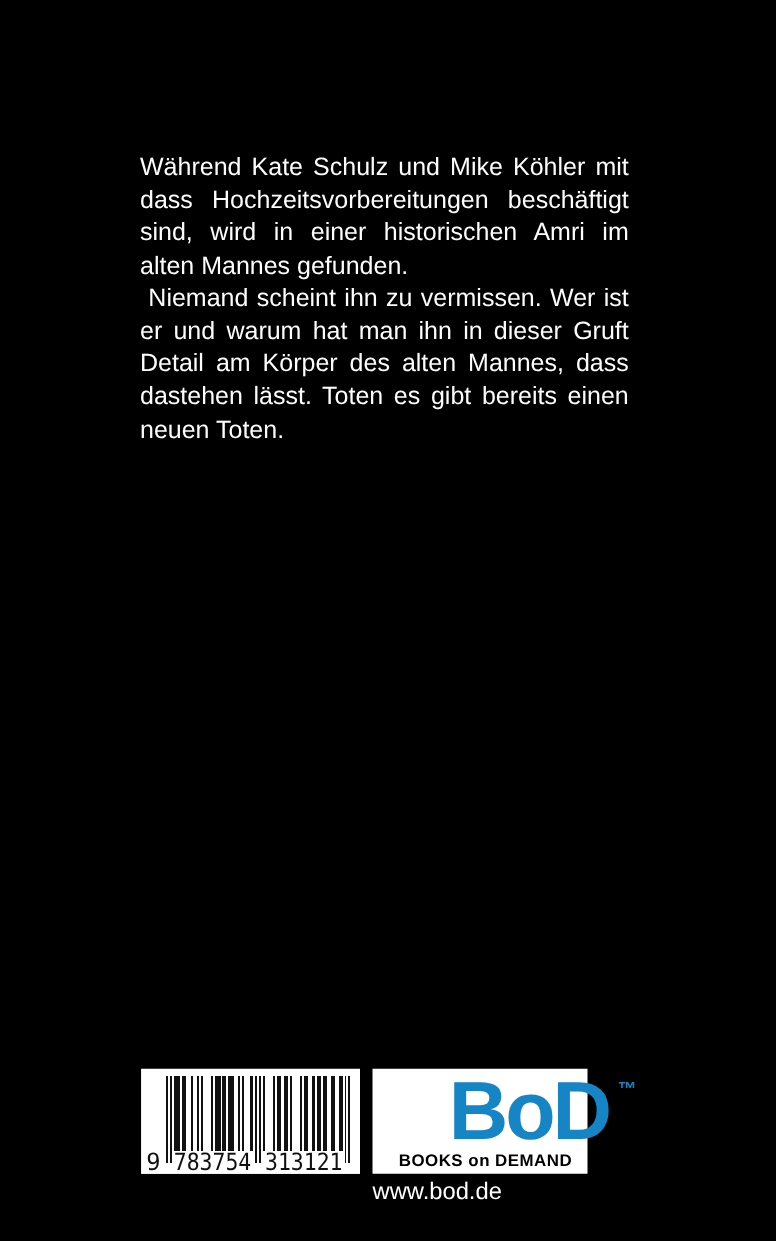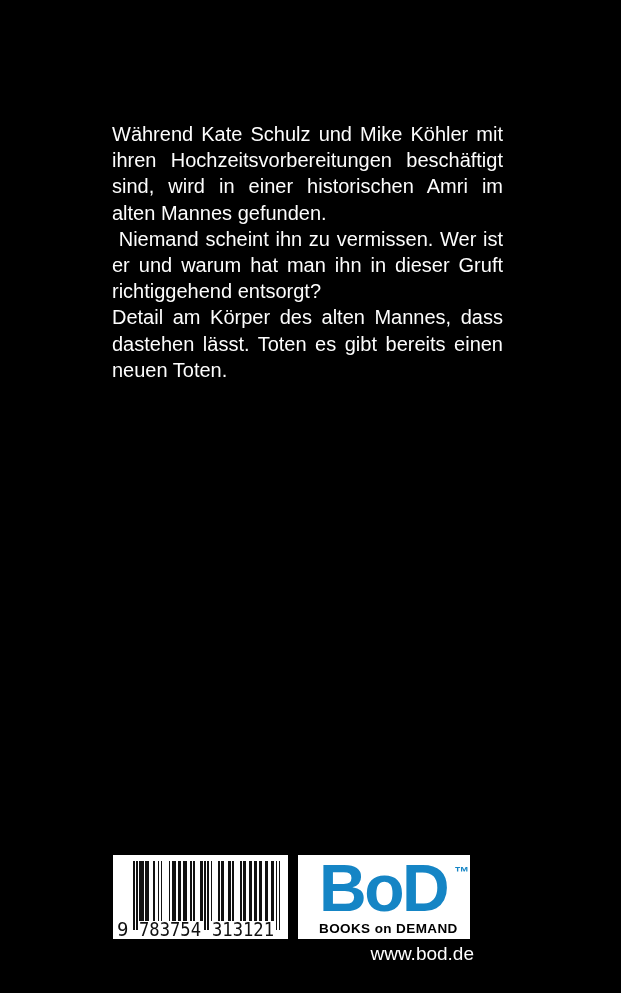--- a/index.html
+++ b/index.html
@@ -70,39 +70,37 @@
     font-size: 13.5px;
     font-weight: bold;
     letter-spacing: 0.4px;
     color: #000000;
     margin-top: 2px;
   }
   .website {
     position: absolute;
     left: 298px; top: 943px;
     width: 176px;
-    text-align: right;
     color: #ffffff;
     font-size: 19px;
   }
 </style>
 </head>
 <body>
 
 <div class="cover">
 
   <div class="synopsis">
 
   <div class="syn-line">Während Kate Schulz und Mike Köhler mit</div>
-      <div class="syn-line">ihren Hochzeitsvorbereitungen beschäftigt</div>
+      <div class="syn-line">dass Hochzeitsvorbereitungen beschäftigt</div>
       <div class="syn-line">sind, wird in einer historischen Amri im</div>
       <div class="syn-line no-just">alten Mannes gefunden.</div>
       <div class="syn-line">&nbsp;Niemand scheint ihn zu vermissen. Wer ist</div>
       <div class="syn-line">er und warum hat man ihn in dieser Gruft</div>
-      <div class="syn-line no-just">richtiggehend entsorgt?</div>
       <div class="syn-line">Detail am Körper des alten Mannes, dass</div>
       <div class="syn-line">dastehen lässt. Toten es gibt bereits einen</div>
       <div class="syn-line no-just">neuen Toten.</div>
     </div>
 
   <div class="barcode-box">
     <div id="barcode-svg">
         <svg width="175" height="84" viewBox="0 0 175 84" shape-rendering="crispEdges" xmlns="http://www.w3.org/2000/svg">
           <rect x="0" y="0" width="175" height="84" fill="#ffffff"></rect>
           <g fill="#111111">
@@ -157,21 +155,21 @@
           <g fill="#111111" font-family="DejaVu Sans Mono, monospace" font-size="19">
             <text x="4" y="81">9</text>
             <text x="26" y="81" textLength="62" lengthAdjust="spacingAndGlyphs">783754</text>
             <text x="99" y="81" textLength="62" lengthAdjust="spacingAndGlyphs">313121</text>
           </g>
         </svg>
       </div>
   </div>
 
   <div class="bod-box">
-    <span class="bod-mark" style="color: rgb(21, 133, 197);">
+    <span class="bod-mark" style="color: rgb(21, 133, 197); margin-left: 40px;">
       <span>BoD</span>
       <span class="bod-tm">™</span>
     </span>
     <div class="bod-tagline">BOOKS on DEMAND</div>
   </div>
 
   <div class="website">www.bod.de</div>
 
 </div>
 

